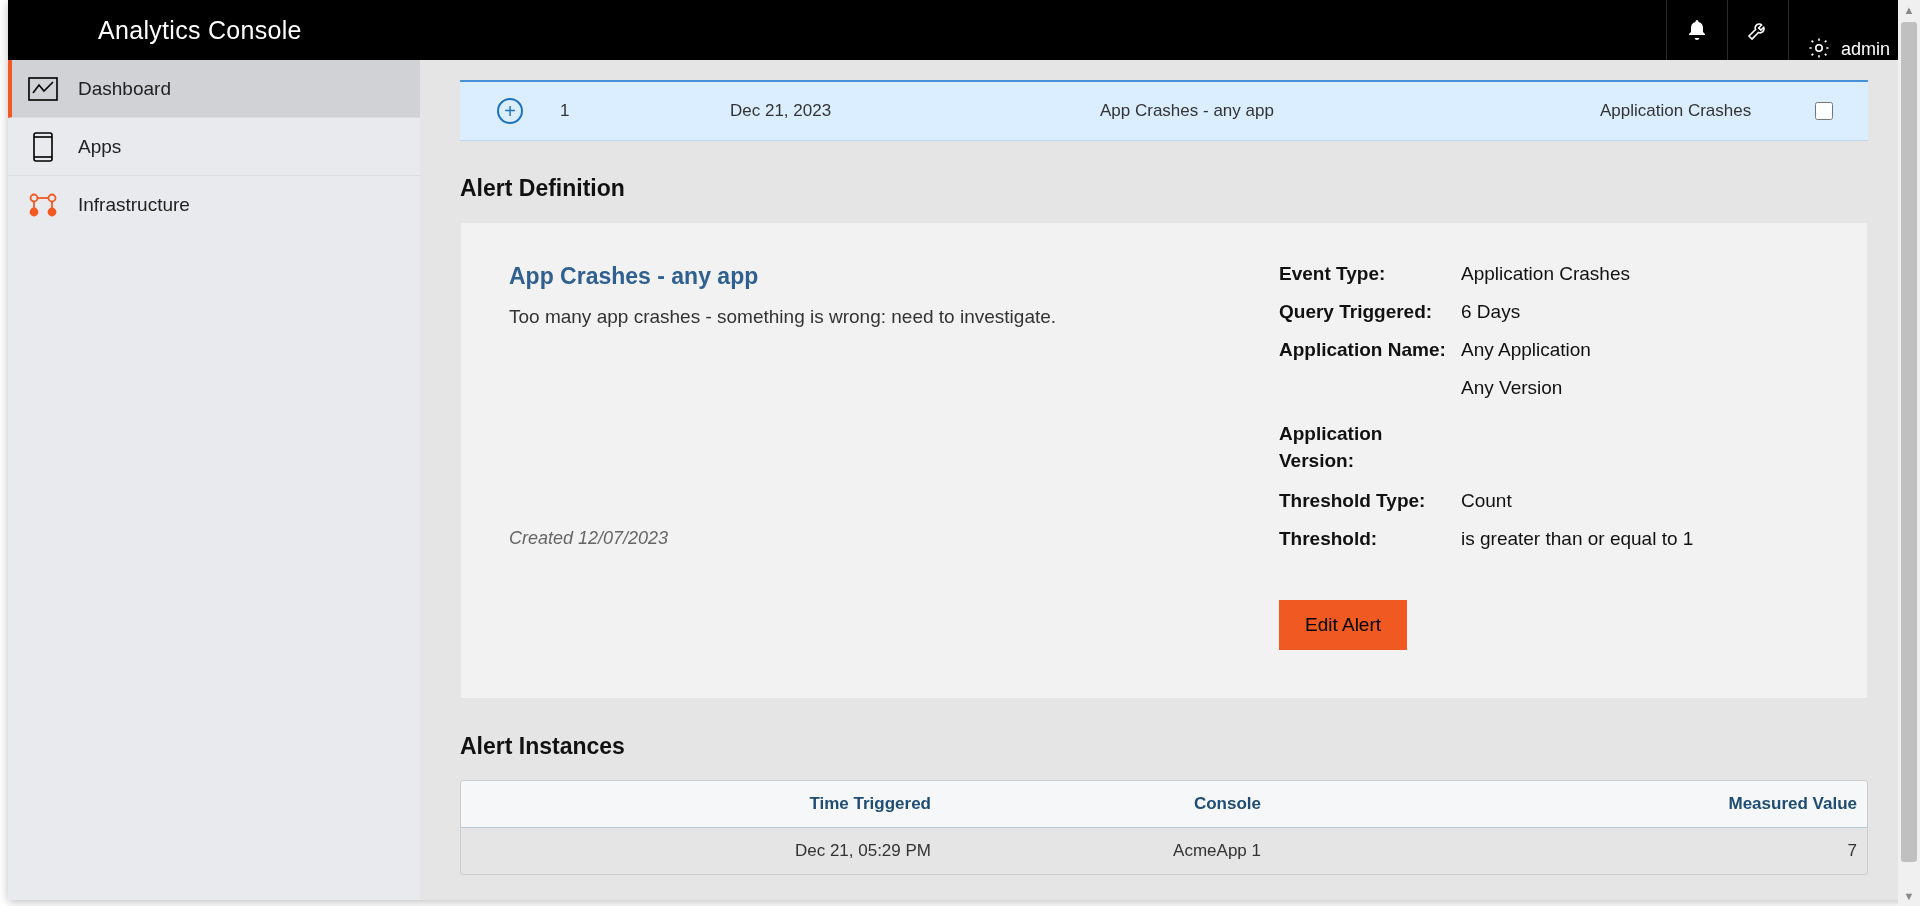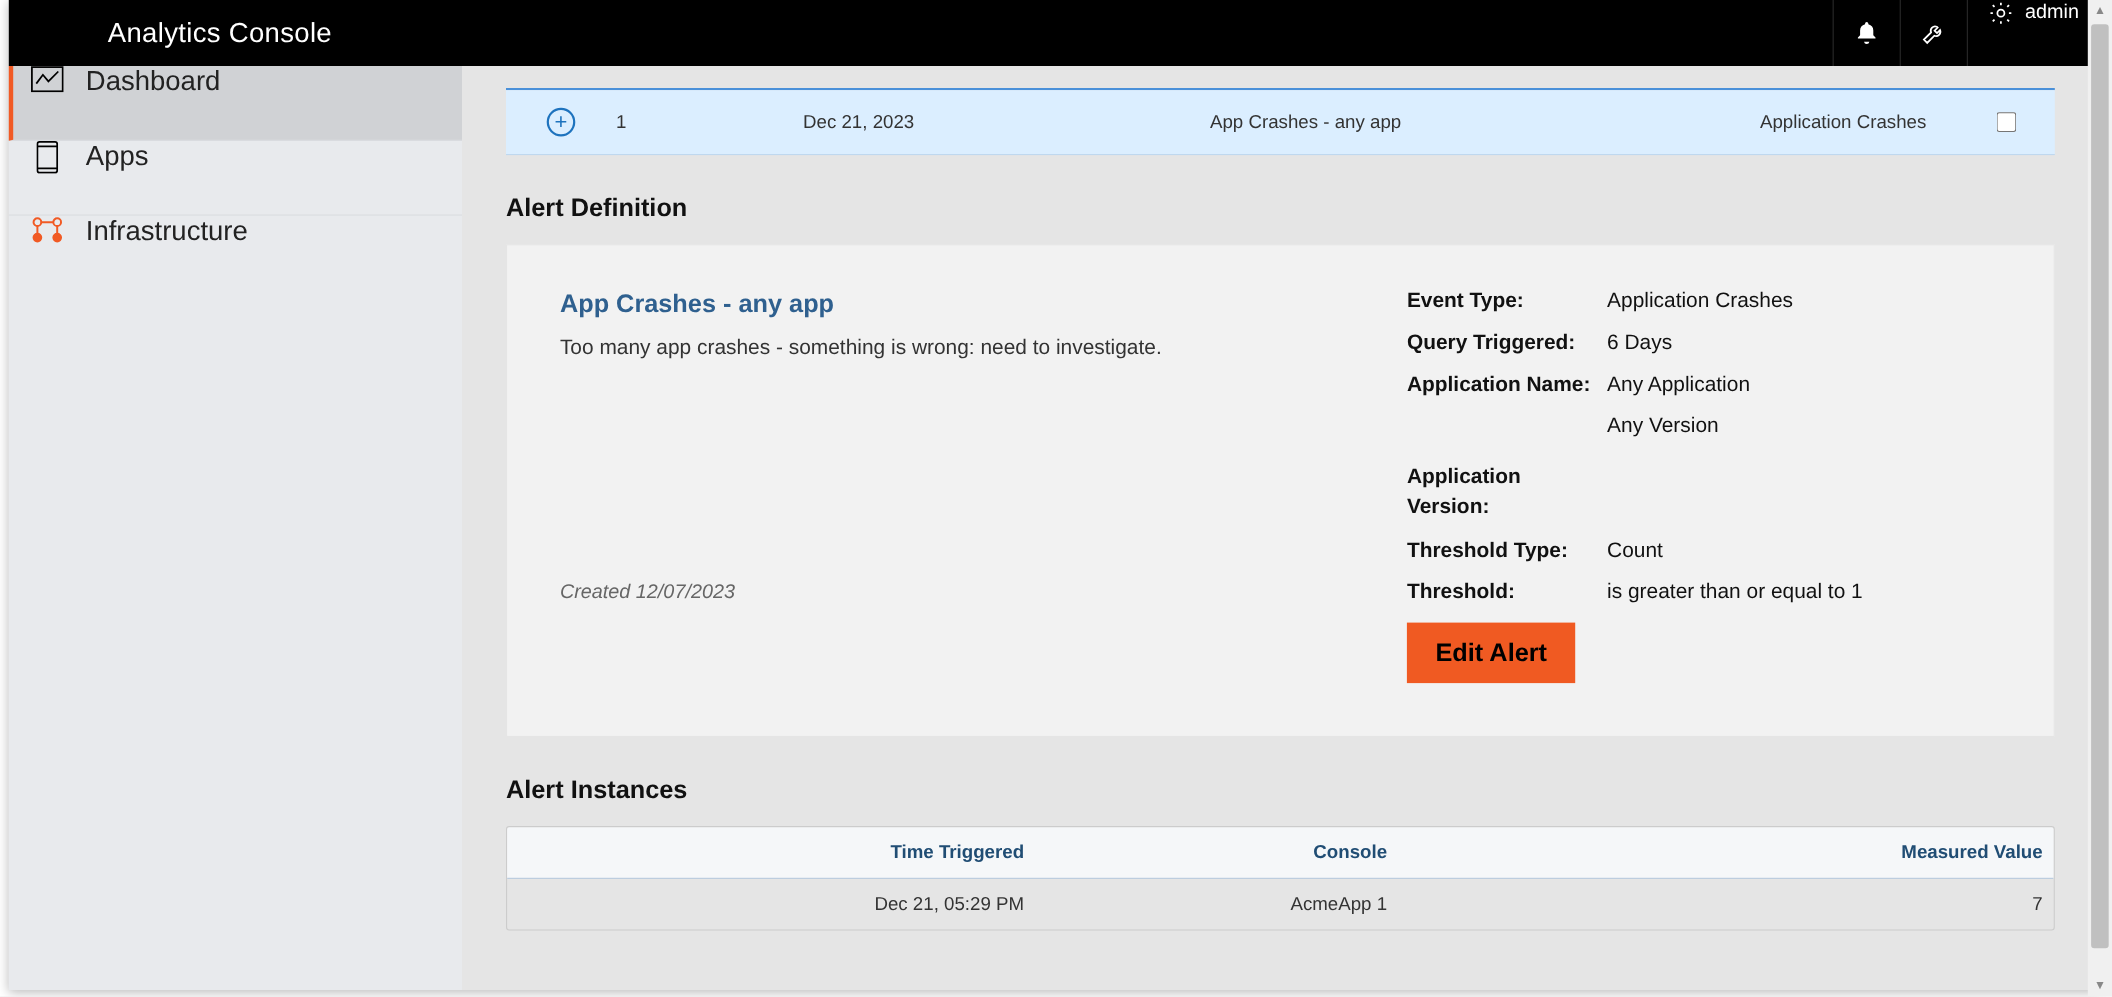--- a/index.html
+++ b/index.html
@@ -67,43 +67,44 @@
     border-left: 1px solid #2a2a2a;
     display: flex;
     align-items: center;
     justify-content: center;
     padding: 0 18px;
     cursor: pointer;
   }
   .topbar-cell svg { display:block; }
   .topbar-admin {
     display: flex;
-    align-items: flex-start;
+    align-items: flex-end;
     gap: 10px;
     font-size: 18px;
   }
 
   
   .body {
     display: flex;
     flex: 1 1 auto;
     min-height: 0;
   }
 
   .sidebar {
     width: 412px;
     background: var(--sidebar-bg);
     flex: 0 0 auto;
   }
   .sidebar-item {
     display: flex;
+    align-items: center;
     gap: 20px;
-    height: 68px;
+    height: 58px;
     padding-left: 20px;
-    font-size: 25px;
+    font-size: 19px;
     color: #222;
     cursor: pointer;
     border-bottom: 1px solid #dadce0;
   }
   .sidebar-item:last-child { border-bottom: none; }
   .sidebar-item.active {
     background: var(--sidebar-active);
     border-left: 4px solid var(--orange);
     padding-left: 16px;
   }
@@ -179,25 +180,25 @@
     column-gap: 2px;
     margin-bottom: 16px;
     font-size: 19px;
   }
   .def-right .kv .k { font-weight:700; }
   .def-right .twoline .k { line-height:1.4;margin-top:44px; }
   .edit-btn {
     display:inline-block;
     background: var(--orange-btn);
     color:#000;
-    font-size:23px;
+    font-size:19px;
     padding: 14px 26px;
     border:none;
+    margin-top: 34px;
     cursor:pointer;
-    font-weight:bold;
   }
 
   
   .inst-table {
     border: 1px solid var(--light-border);
     border-radius: 3px;
     overflow: hidden;
     margin-top: 10px;
     text-align: right;
   }

